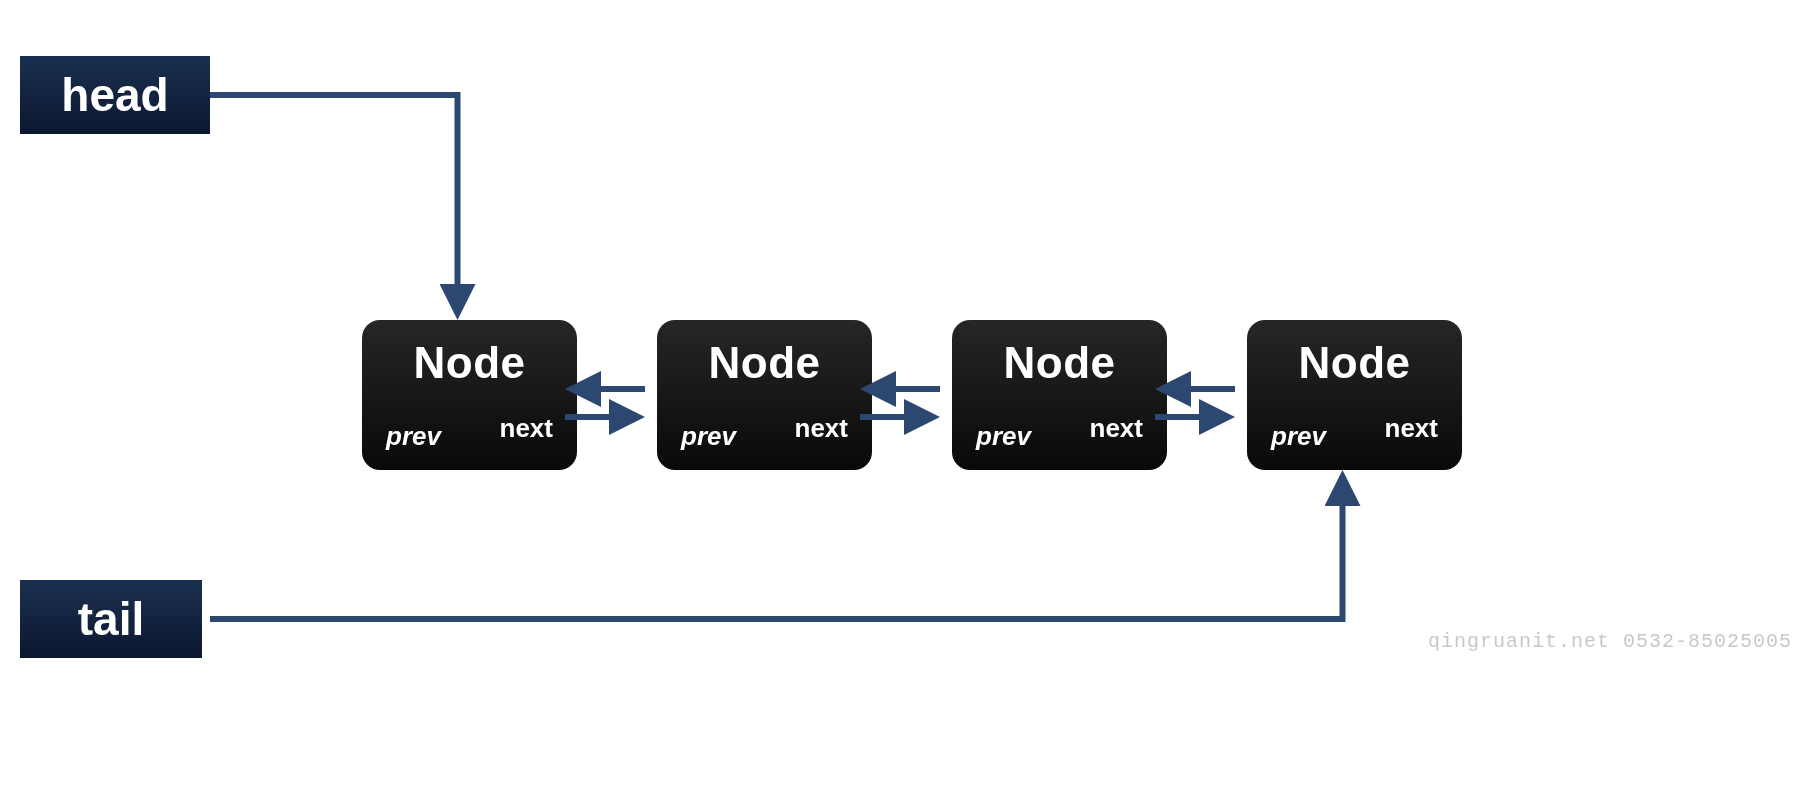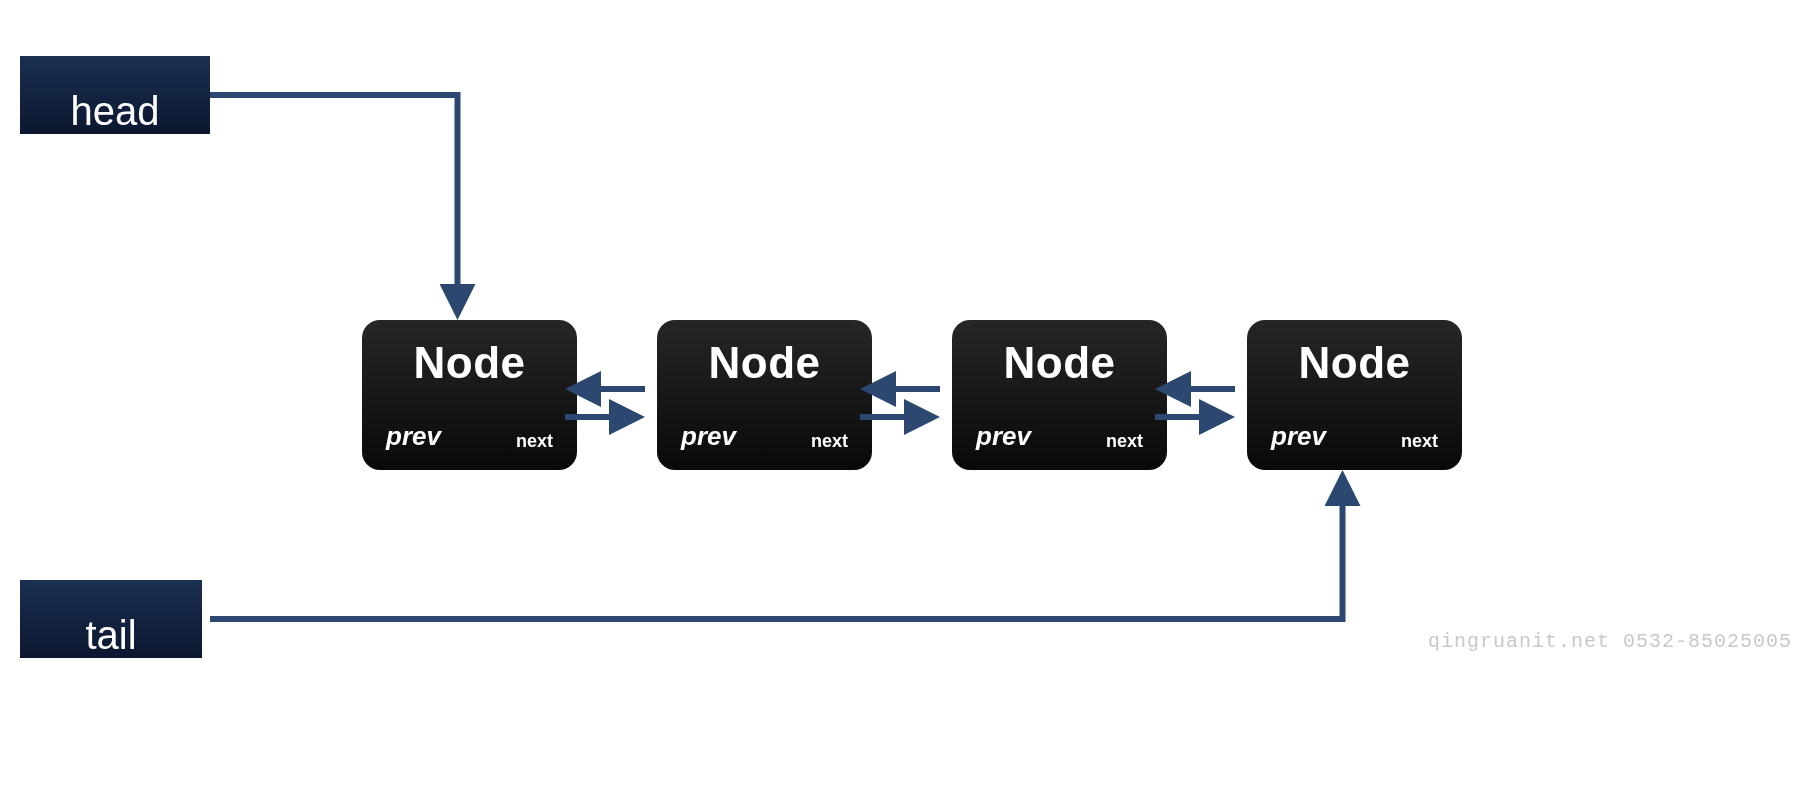--- a/index.html
+++ b/index.html
@@ -11,24 +11,24 @@
     font-family: "Helvetica Neue", Helvetica, Arial, sans-serif;
     position: relative;
     overflow: hidden;
   }
   .endpoint-box {
     position: absolute;
     width: 190px;
     height: 78px;
     background: linear-gradient(to bottom, #1a3050 0%, #0c1730 100%);
     color: #ffffff;
-    font-size: 40px;
-    font-weight: 400;
+    font-size: 46px;
+    font-weight: 700;
     display: flex;
-    align-items: flex-end;
+    align-items: center;
     justify-content: center;
     box-sizing: border-box;
   }
   .node-box {
     position: absolute;
     width: 215px;
     height: 150px;
     background: linear-gradient(to bottom, #262626 0%, #090909 100%);
     border-radius: 18px;
     color: #fff;
@@ -48,23 +48,23 @@
   .node-prev {
     position: absolute;
     bottom: 18px;
     left: 24px;
     font-size: 26px;
     font-weight: 700;
     font-style: italic;
   }
   .node-next {
     position: absolute;
-    bottom: 18px;
+    bottom: 26px;
     right: 24px;
-    font-size: 18px;
+    font-size: 26px;
     font-weight: 700;
   }
   .watermark {
     position: absolute;
     right: 20px;
     bottom: 135px;
     font-family: "Courier New", monospace;
     font-size: 20px;
     color: #c8c8c8;
     letter-spacing: 1px;

